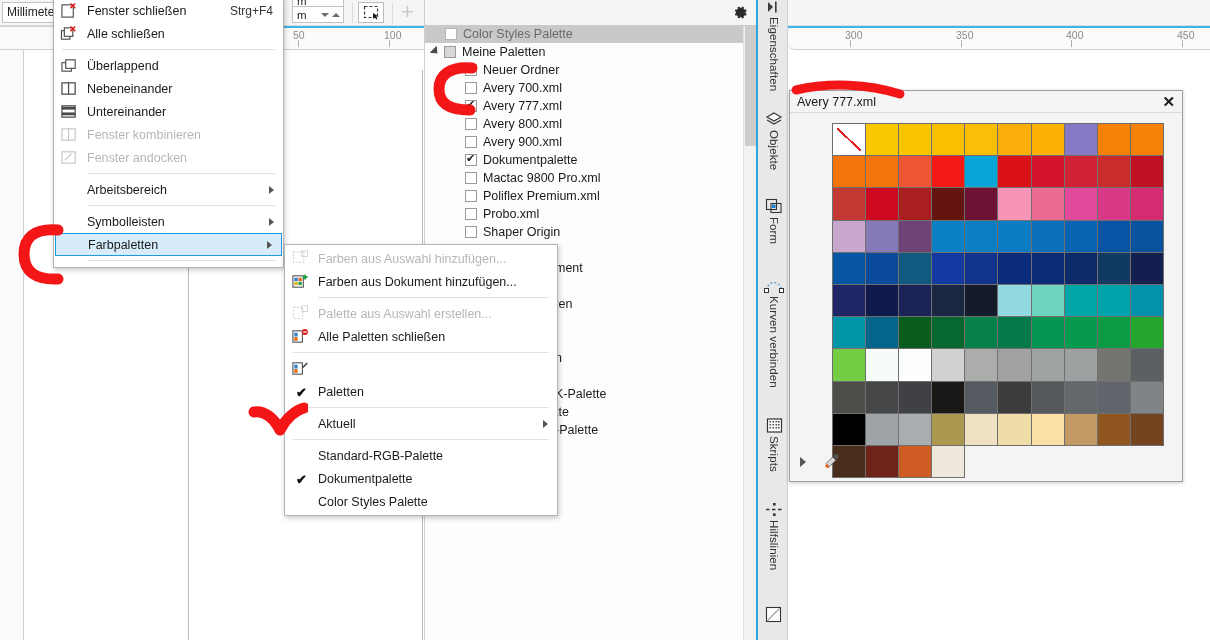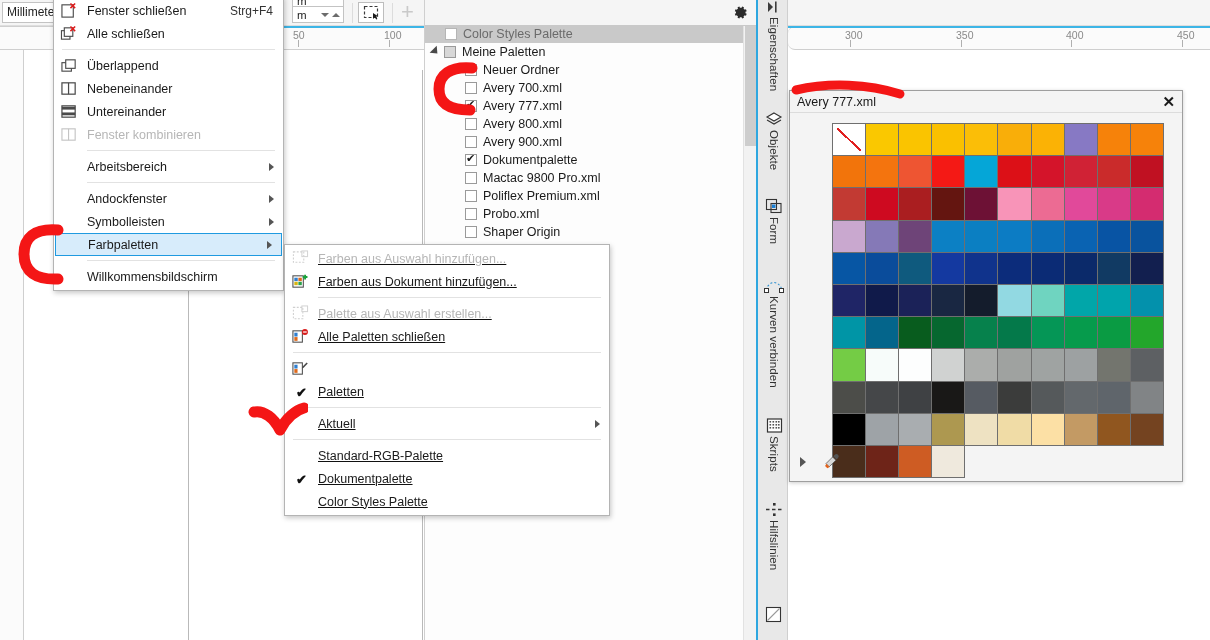--- a/index.html
+++ b/index.html
@@ -376,54 +376,56 @@
     <div class="mi dis">
       <span class="mico">
         <svg width="19" height="17" viewBox="0 0 20 18">
           <rect x="2" y="3" width="14" height="12" fill="none" stroke="#c4c4c4" stroke-width="1.2"></rect>
           <line x1="9" y1="3" x2="9" y2="15" stroke="#c4c4c4" stroke-width="1.2"></line>
         </svg>
       </span>
       <span>Fenster kombinieren</span>
     </div>
 
+    <div class="mi dis">
+      <span class="mico">
+        <svg width="19" height="17" viewBox="0 0 20 18">
+          <rect x="2" y="3" width="14" height="12" fill="none" stroke="#c4c4c4" stroke-width="1.2"></rect>
+          <path d="M5 12l7-7" stroke="#c4c4c4" stroke-width="1.2"></path>
+        </svg>
+      </span>
+      <span>Fenster andocken</span>
+    </div>
 
     <div class="msep"></div>
 
     <div class="mi">
       <span>Arbeitsbereich</span>
       <span class="arw"></span>
     </div>
 
     <div class="msep"></div>
 
-    <div class="mi">
-      <span>Andockfenster</span>
-      <span class="arw"></span>
-    </div>
 
     <div class="mi">
       <span>Symbolleisten</span>
       <span class="arw"></span>
     </div>
 
     <div class="mi sel">
       <span>Farbpaletten</span>
       <span class="arw"></span>
     </div>
 
     <div class="msep"></div>
 
-    <div class="mi">
-      <span>Willkommensbildschirm</span>
-    </div>
 
   </div>
 
-  <div class="menu" style="left:284px; top:244px; width:326px;text-decoration:underline;">
+  <div class="menu" style="left:284px; top:244px; width:274px;">
 
     <div class="mi dis">
       <span class="mico">
         <svg width="18" height="17" viewBox="0 0 18 18">
           <rect x="2" y="2" width="11" height="11" fill="none" stroke="#cfcfcf" stroke-width="1.1" stroke-dasharray="2 1.6"></rect>
           <rect x="11" y="1" width="6" height="6" fill="none" stroke="#d4d4d4" stroke-width="1.1"></rect>
         </svg>
       </span>
       <span>Farben aus Auswahl hinzufügen...</span>
     </div>

